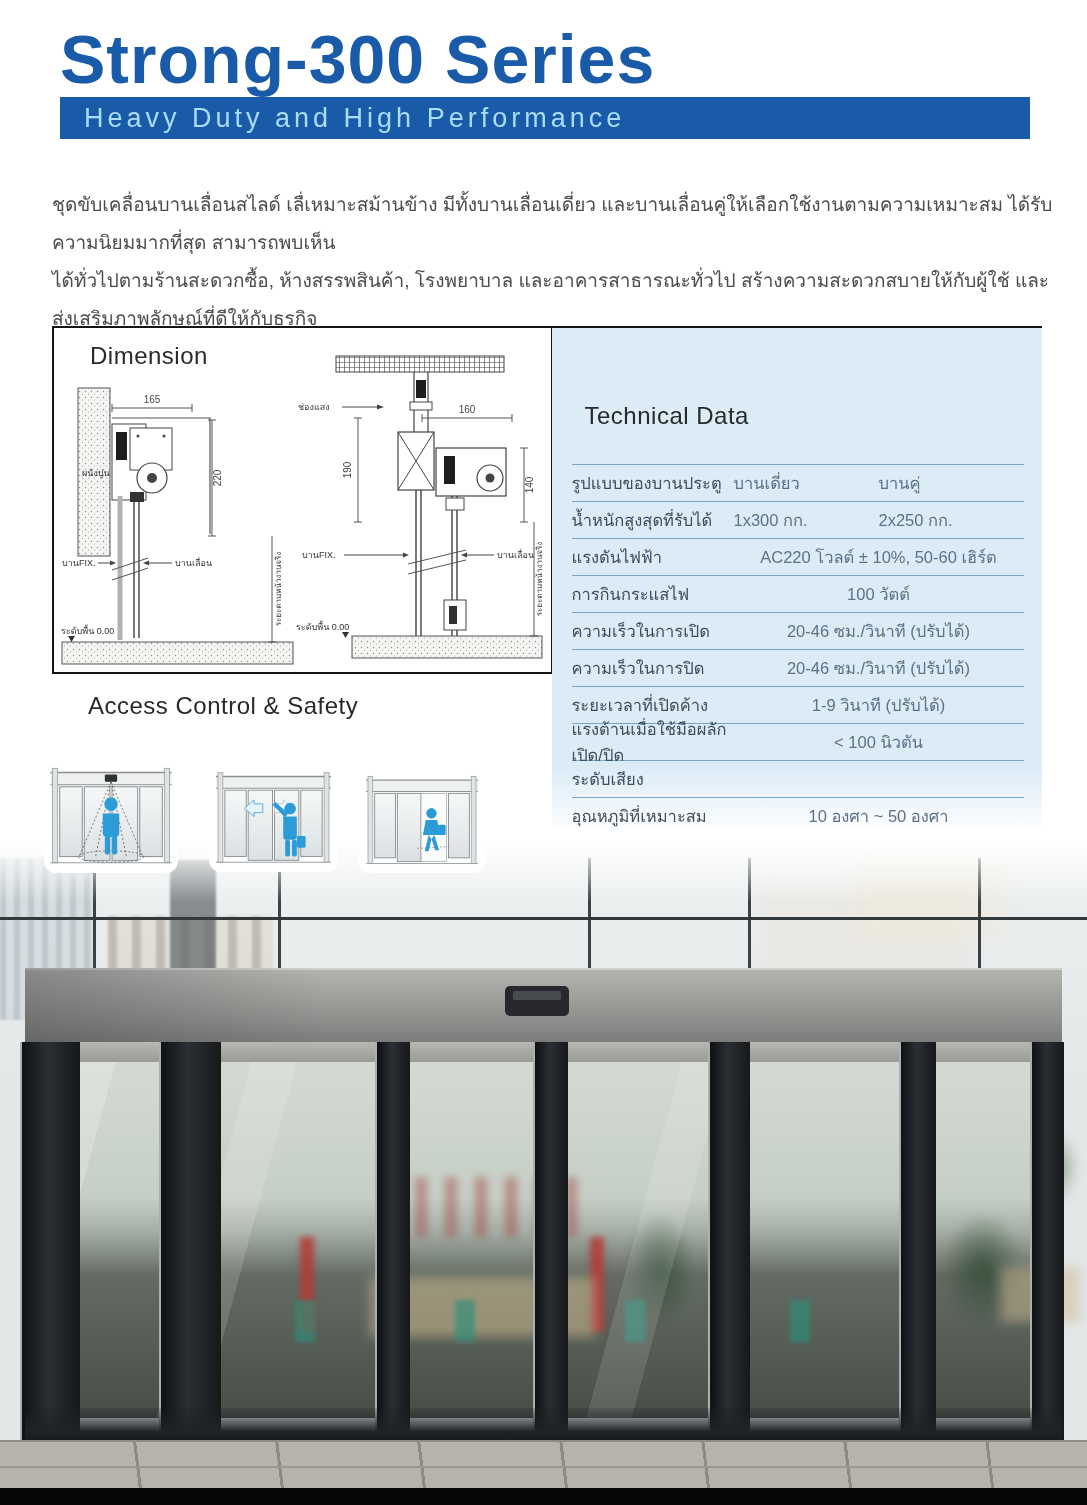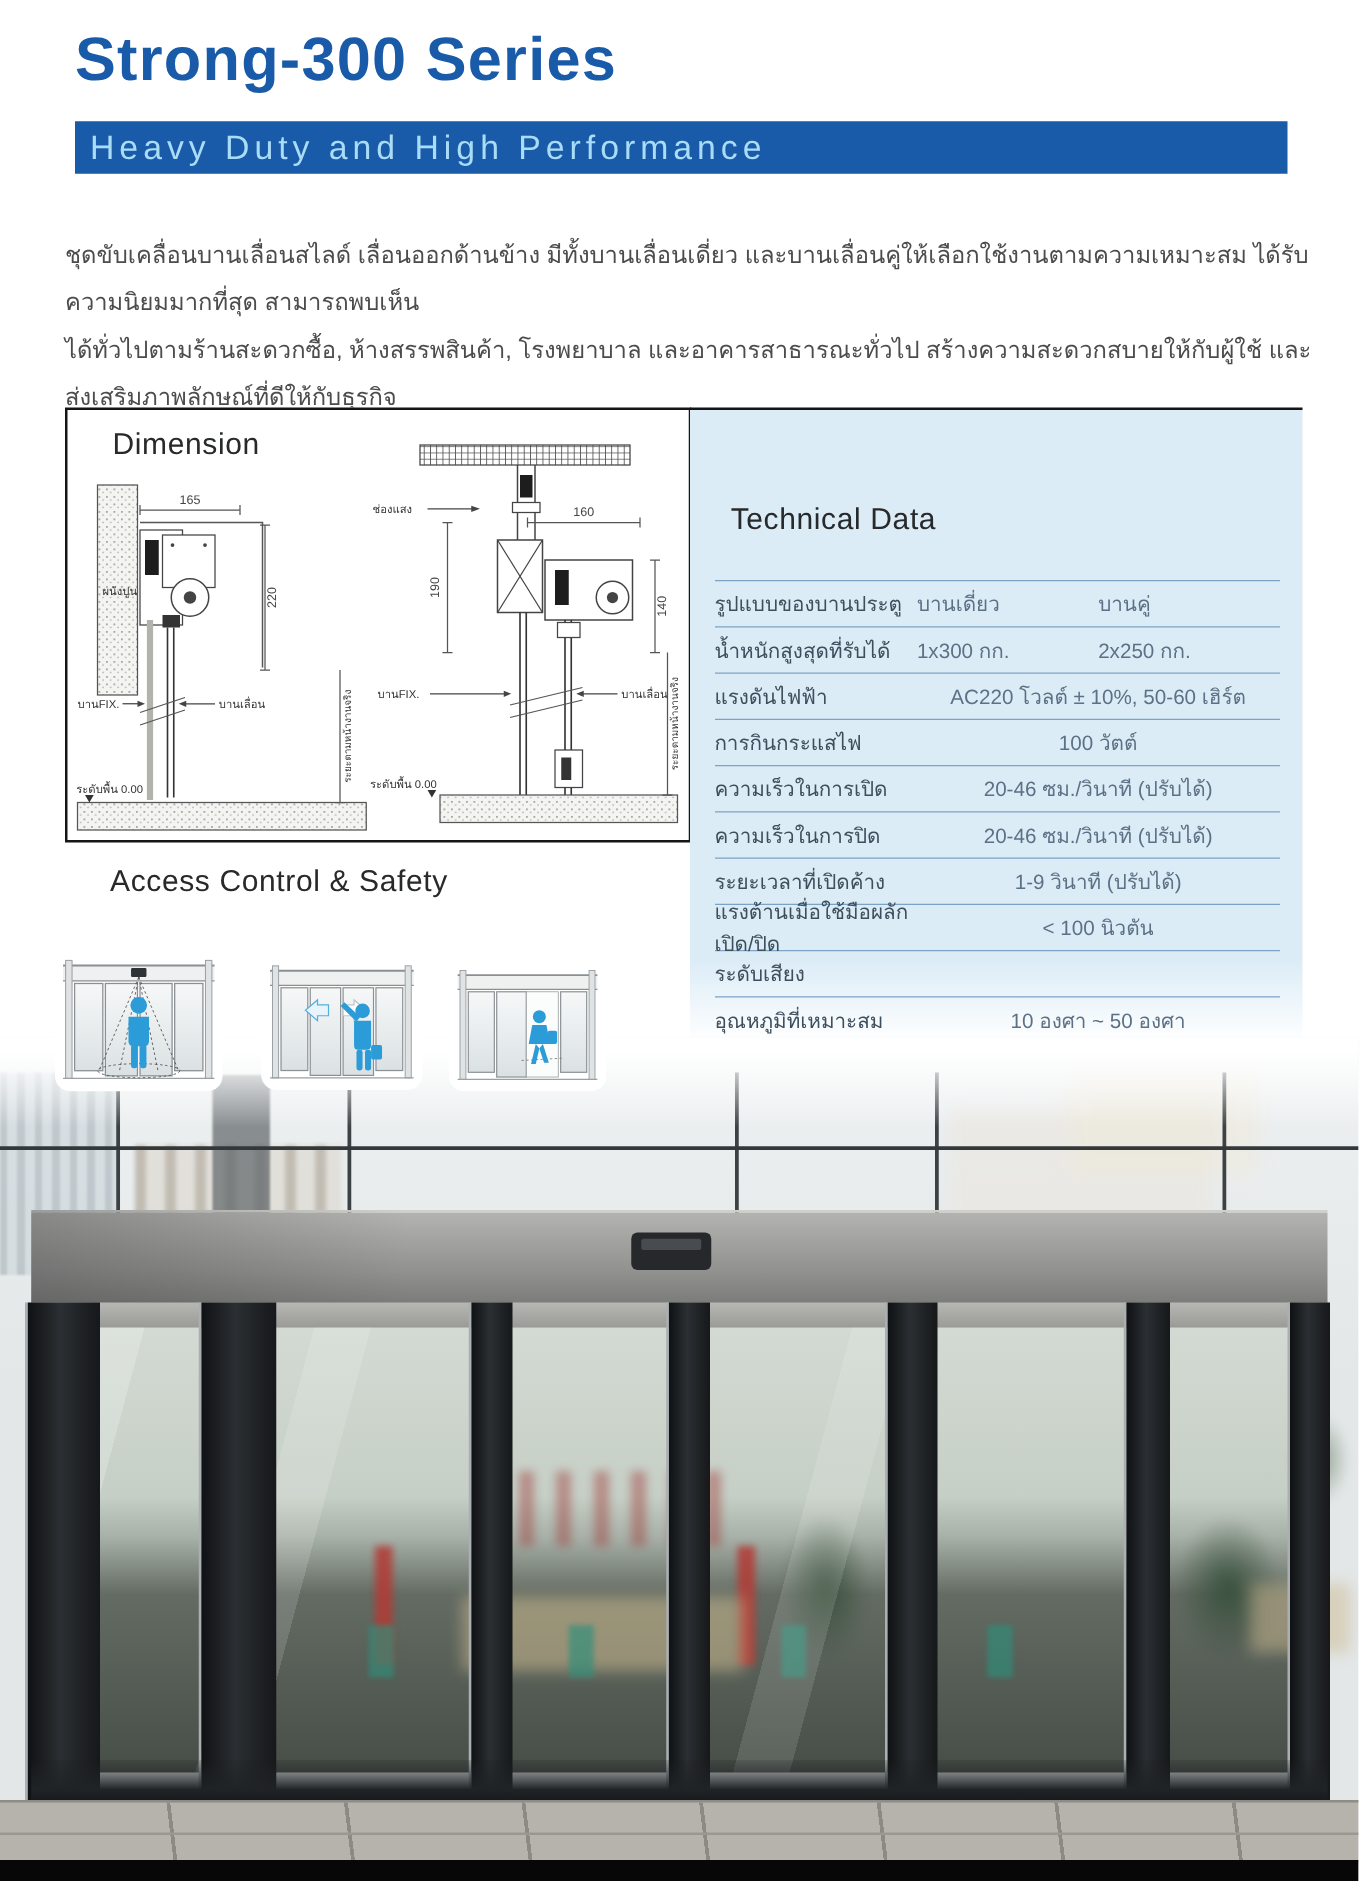--- a/index.html
+++ b/index.html
@@ -1,23 +1,23 @@
 <!DOCTYPE html>
 <html><head>
 <meta charset="utf-8">
 <style>
   html,body{margin:0;padding:0;background:#ffffff;}
   .page{position:relative;width:1087px;height:1505px;background:#fff;overflow:hidden;
         font-family:"Liberation Sans","DejaVu Sans",sans-serif;}
   
-  .title{position:absolute;left:60px;top:20px;font-size:49px;font-weight:700;
+  .title{position:absolute;left:60px;top:20px;font-size:68px;font-weight:700;
          letter-spacing:1px;color:#1a5ba9;}
   .banner{position:absolute;left:60px;top:97px;width:970px;height:42px;background:#1a5ba9;
           display:flex;align-items:center;}
-  .banner span{color:#a9dcf6;font-size:27px;font-weight:300;letter-spacing:4px;padding-left:12px;}
+  .banner span{color:#a9dcf6;font-size:27px;font-weight:300;letter-spacing:4px;padding-left:24px;}
   
   .intro{position:absolute;left:52px;top:186px;width:1005px;font-size:19px;color:#4c4c4c;
          line-height:38px;}
   
   .dim-box{position:absolute;left:52px;top:326px;width:497px;height:344px;background:#fff;
            border:2.5px solid #151515;}
   .sec-head{font-size:24px;color:#27292b;font-weight:400;letter-spacing:.5px;}
   .dim-head{position:absolute;left:36px;top:14px;}
   .dim-svg{position:absolute;}
   .dim-svg.left{left:6px;top:56px;}
@@ -100,21 +100,21 @@
 <body>
 
 <div class="page">
 
   <div class="title">Strong-300 Series</div>
   <div class="banner">
     <span>Heavy Duty and High Performance</span>
   </div>
 
   <div class="intro">
-    <div>ชุดขับเคลื่อนบานเลื่อนสไลด์ เลื่อนออกด้านข้าง มีทั้งบานเลื่อนเดี่ยว และบานเลื่อนคู่ให้เลือกใช้งานตามความเหมาะสม ได้รับความนิยมมากที่สุด สามารถพบเห็น</div>
+    <div>ชุดขับเคลื่อนบานเลื่อนสไลด์ เลื่เหมาะสม้านข้าง มีทั้งบานเลื่อนเดี่ยว และบานเลื่อนคู่ให้เลือกใช้งานตามความเหมาะสม ได้รับความนิยมมากที่สุด สามารถพบเห็น</div>
     <div>ได้ทั่วไปตามร้านสะดวกซื้อ, ห้างสรรพสินค้า, โรงพยาบาล และอาคารสาธารณะทั่วไป สร้างความสะดวกสบายให้กับผู้ใช้ และส่งเสริมภาพลักษณ์ที่ดีให้กับธุรกิจ</div>
     <div>สามารถรองรับน้ำหนักได้สูงสุด 300 กิโลกรัม</div>
   </div>
 
   <div class="dim-box">
     <div class="sec-head dim-head">Dimension</div>
 
     <svg class="dim-svg left" width="235" height="284" viewBox="0 0 235 284">
       <defs>
         <pattern id="sp1" width="6" height="6" patternUnits="userSpaceOnUse">

